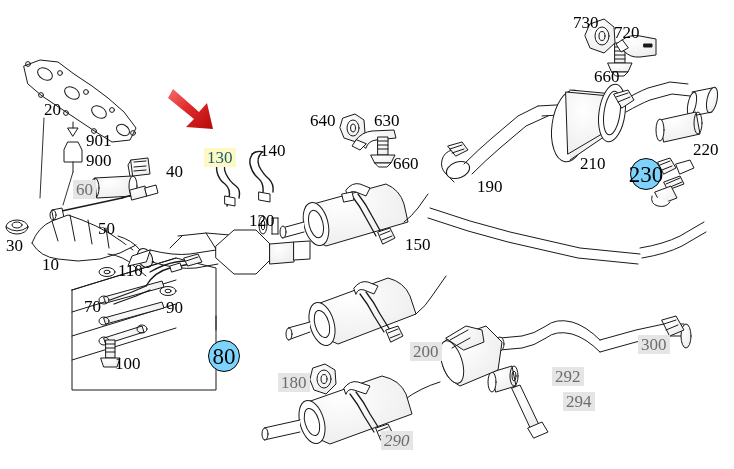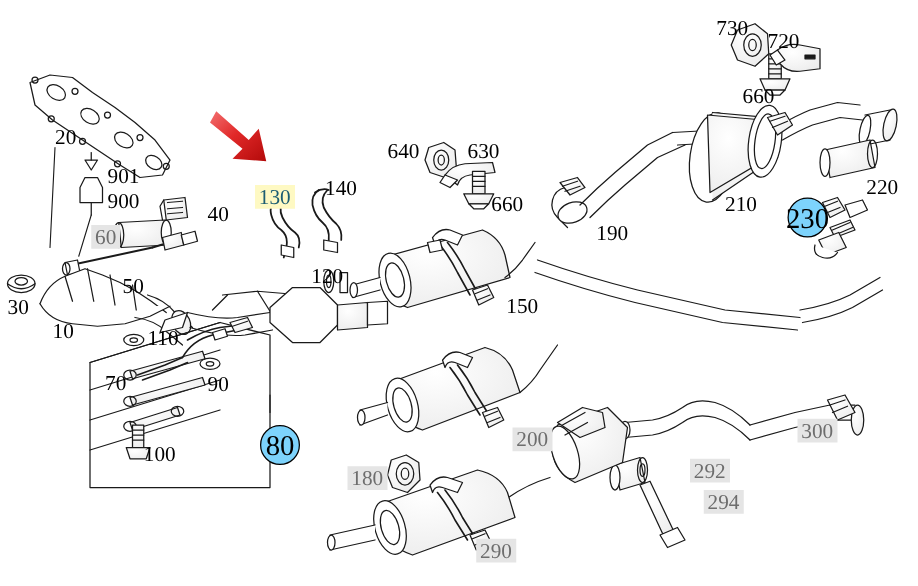--- a/index.html
+++ b/index.html
@@ -364,15 +364,15 @@
 <div class="lbl" style="left:614px;top:24px;">720</div>
 <div class="lbl" style="left:594px;top:68px;">660</div>
 <div class="lbl" style="left:580px;top:155px;">210</div>
 <div class="lbl" style="left:693px;top:141px;">220</div>
 <div class="lbl circ" style="left:630px;top:158px;">230</div>
 <div class="lbl hl-gray" style="left:410px;top:342px;">200</div>
 <div class="lbl hl-gray" style="left:626px;top:335px;margin-left:12px;">300</div>
 <div class="lbl hl-gray" style="left:552px;top:367px;">292</div>
 <div class="lbl hl-gray" style="left:563px;top:392px;">294</div>
 <div class="lbl hl-gray" style="left:278px;top:373px;">180</div>
-<div class="lbl hl-gray" style="left:381px;top:431px;">290</div>
+<div class="lbl hl-gray" style="left:381px;top:431px;font-style:italic;">290</div>
 
 </div>
 
 </body></html>

